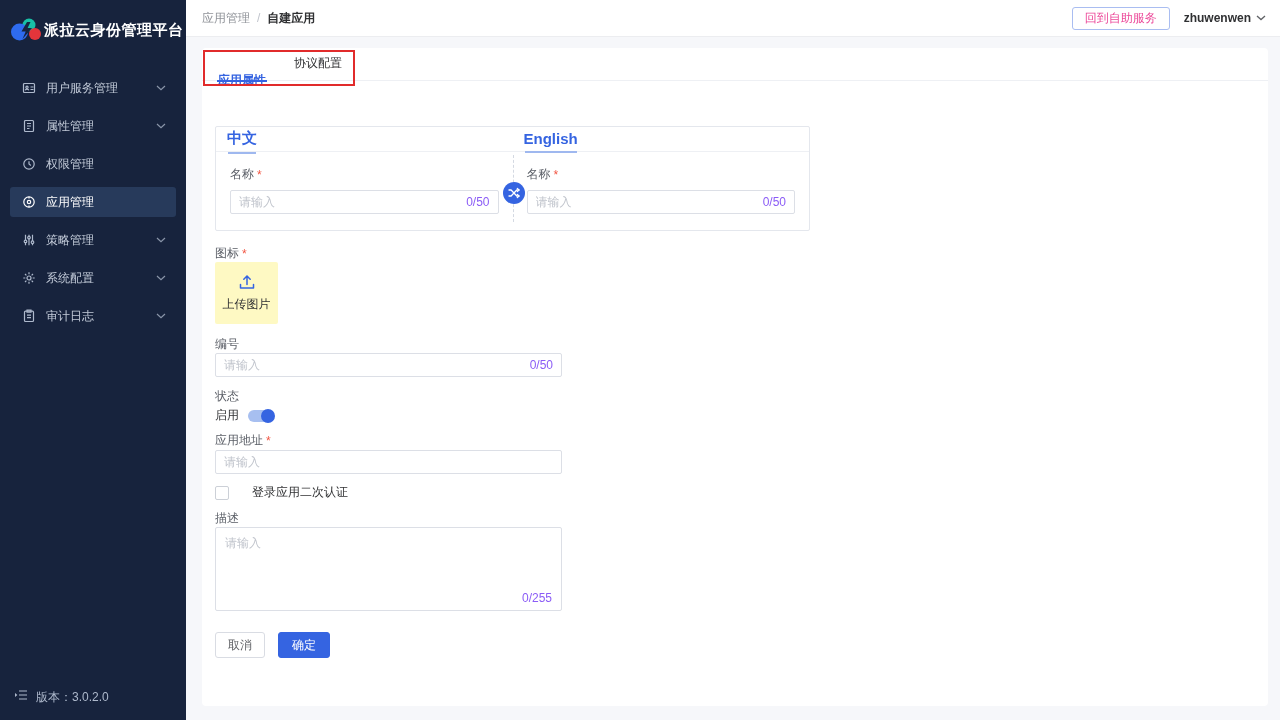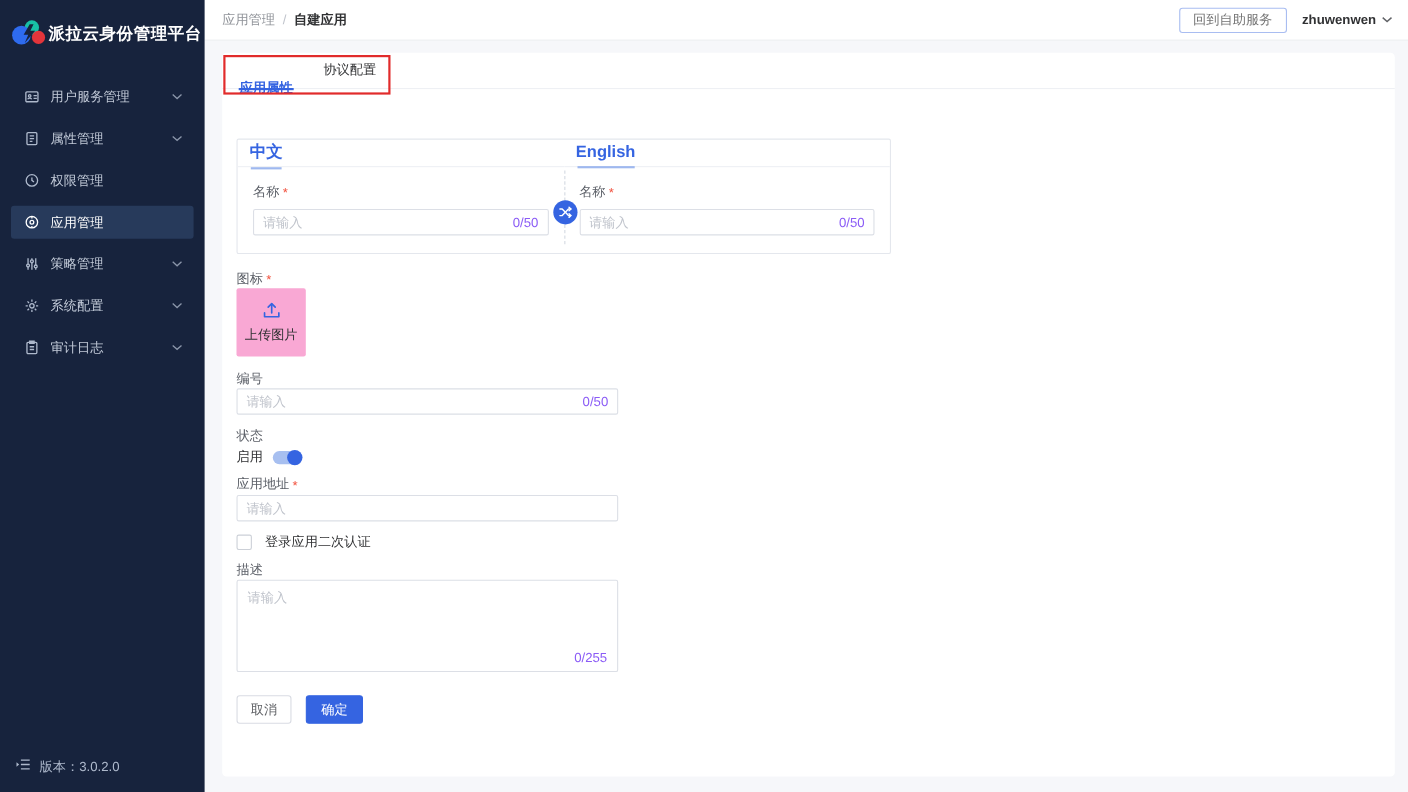--- a/index.html
+++ b/index.html
@@ -29,21 +29,21 @@
 
   
   .topbar { position:absolute; left:186px; top:0; right:0; height:37px; background:#ffffff;
             border-bottom:1px solid #ecedf0; display:flex; align-items:center; padding:0 14px 0 16px; }
   .breadcrumb { display:flex; align-items:center; gap:7px; font-size:12px; }
   .crumb-parent { color:#909399; cursor:pointer; }
   .crumb-sep { color:#c0c4cc; }
   .crumb-current { color:#303133; font-weight:700; }
   .topbar-right { margin-left:auto; display:flex; align-items:center; gap:14px; }
   .return-btn { height:23px; padding:0 12px; background:#ffffff; border:1px solid #a9bdf1; border-radius:3px;
-                color:#737373; font-size:12px; cursor:pointer; font-family:inherit; }
+                color:#ec4899; font-size:12px; cursor:pointer; font-family:inherit; }
   .user-menu { display:flex; align-items:center; gap:5px; cursor:pointer; }
   .user-name { font-weight:700; color:#303133; font-size:12px; }
   .user-menu svg { stroke:#606266; }
 
   
   .card { position:absolute; left:202px; top:48px; width:1066px; height:658px; background:#ffffff;
           border-radius:4px; }
   .tabbar { position:relative; height:33px; border-bottom:1px solid #eef0f4; padding-left:15px;
             display:flex; align-items:stretch; }
   .tab { display:flex; align-items:center; margin-right:26px; font-size:12px; color:#303133;
@@ -75,33 +75,33 @@
   .input-box input::placeholder { color:#c0c4cc; }
   .counter { color:#8b5cf6; font-size:12px; margin-left:6px; flex:0 0 auto; }
 
   .swap-btn { position:absolute; left:287px; top:55px; width:22px; height:22px; border-radius:50%;
               background:#3564e1; border:none; display:flex; align-items:center; justify-content:center;
               cursor:pointer; z-index:2; }
 
   
   .abs { position:absolute; left:13px; }
   .lbl-icon    { top:164px; }
-  .upload-box  { top:181px; width:63px; height:62px; background:#f9a8d4; border-radius:2px; display:flex;
+  .upload-box  { top:181px; width:63px; height:62px; background:#fef9c3; border-radius:2px; display:flex;
                  flex-direction:column; align-items:center; justify-content:center; gap:6px; cursor:pointer; }
   .upload-text { font-size:12px; color:#303133; }
   .lbl-code    { top:255px; }
   .inp-code    { top:272px; width:347px; }
   .lbl-status  { top:307px; }
   .status-row  { top:326px; display:flex; align-items:center; gap:9px; }
   .toggle { position:relative; width:25px; height:12px; border-radius:6px; background:#a7bff0; cursor:pointer; }
   .toggle .thumb { position:absolute; right:-2px; top:-1px; width:14px; height:14px; border-radius:50%;
                    background:#3564e1; }
   .lbl-url     { top:351px; }
   .inp-url     { top:369px; width:347px; }
-  .check-row   { top:403px; display:flex; align-items:center; gap:12px; cursor:pointer; }
+  .check-row   { top:403px; display:flex; align-items:center; gap:23px; cursor:pointer; }
   .checkbox { width:14px; height:14px; border:1px solid #ccd0d7; border-radius:2px; background:#fff; }
   .check-label { font-size:12px; color:#303133; }
   .lbl-desc    { top:429px; }
   .textarea-box { top:446px; width:347px; height:84px; border:1px solid #dcdfe6; border-radius:2px;
                   background:#fff; position:absolute; }
   .textarea-box textarea { width:100%; height:62px; border:none; outline:none; resize:none; padding:7px 9px;
                            font-size:12px; font-family:inherit; color:#303133; background:transparent; }
   .textarea-box textarea::placeholder { color:#c0c4cc; }
   .textarea-box .counter { position:absolute; right:9px; bottom:5px; }
   .btn-row { top:551px; display:flex; gap:13px; }

